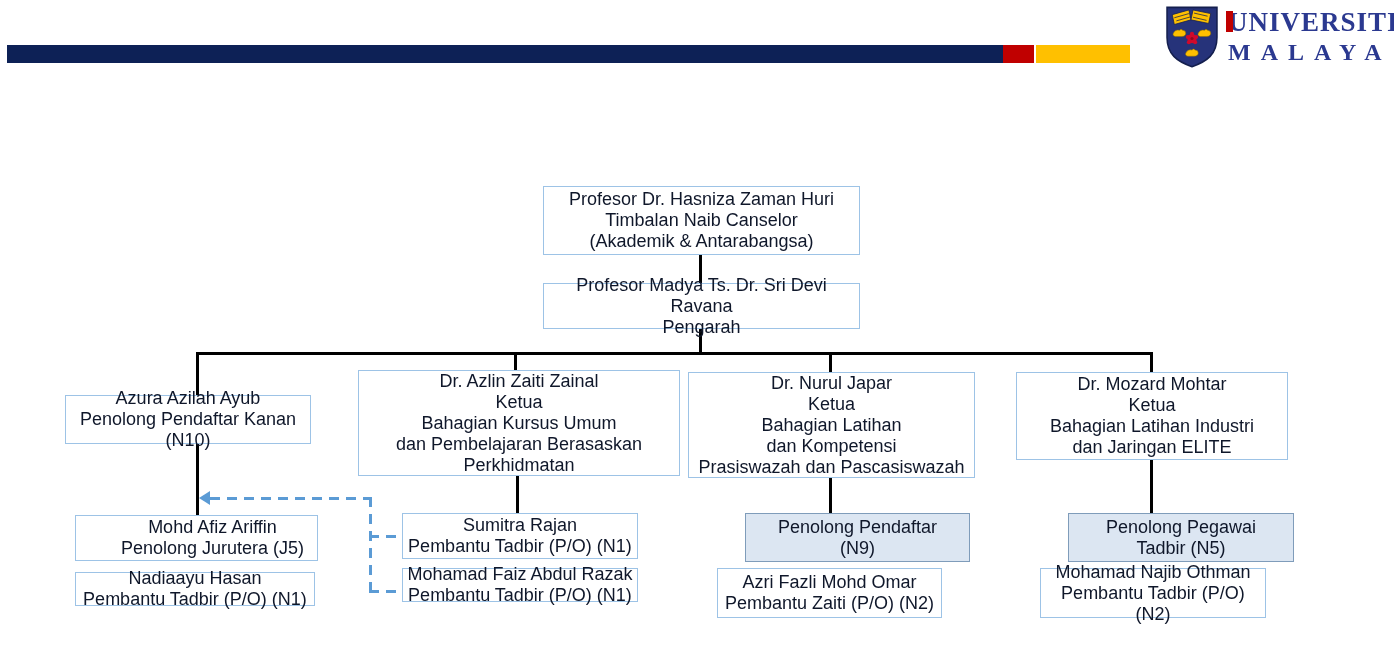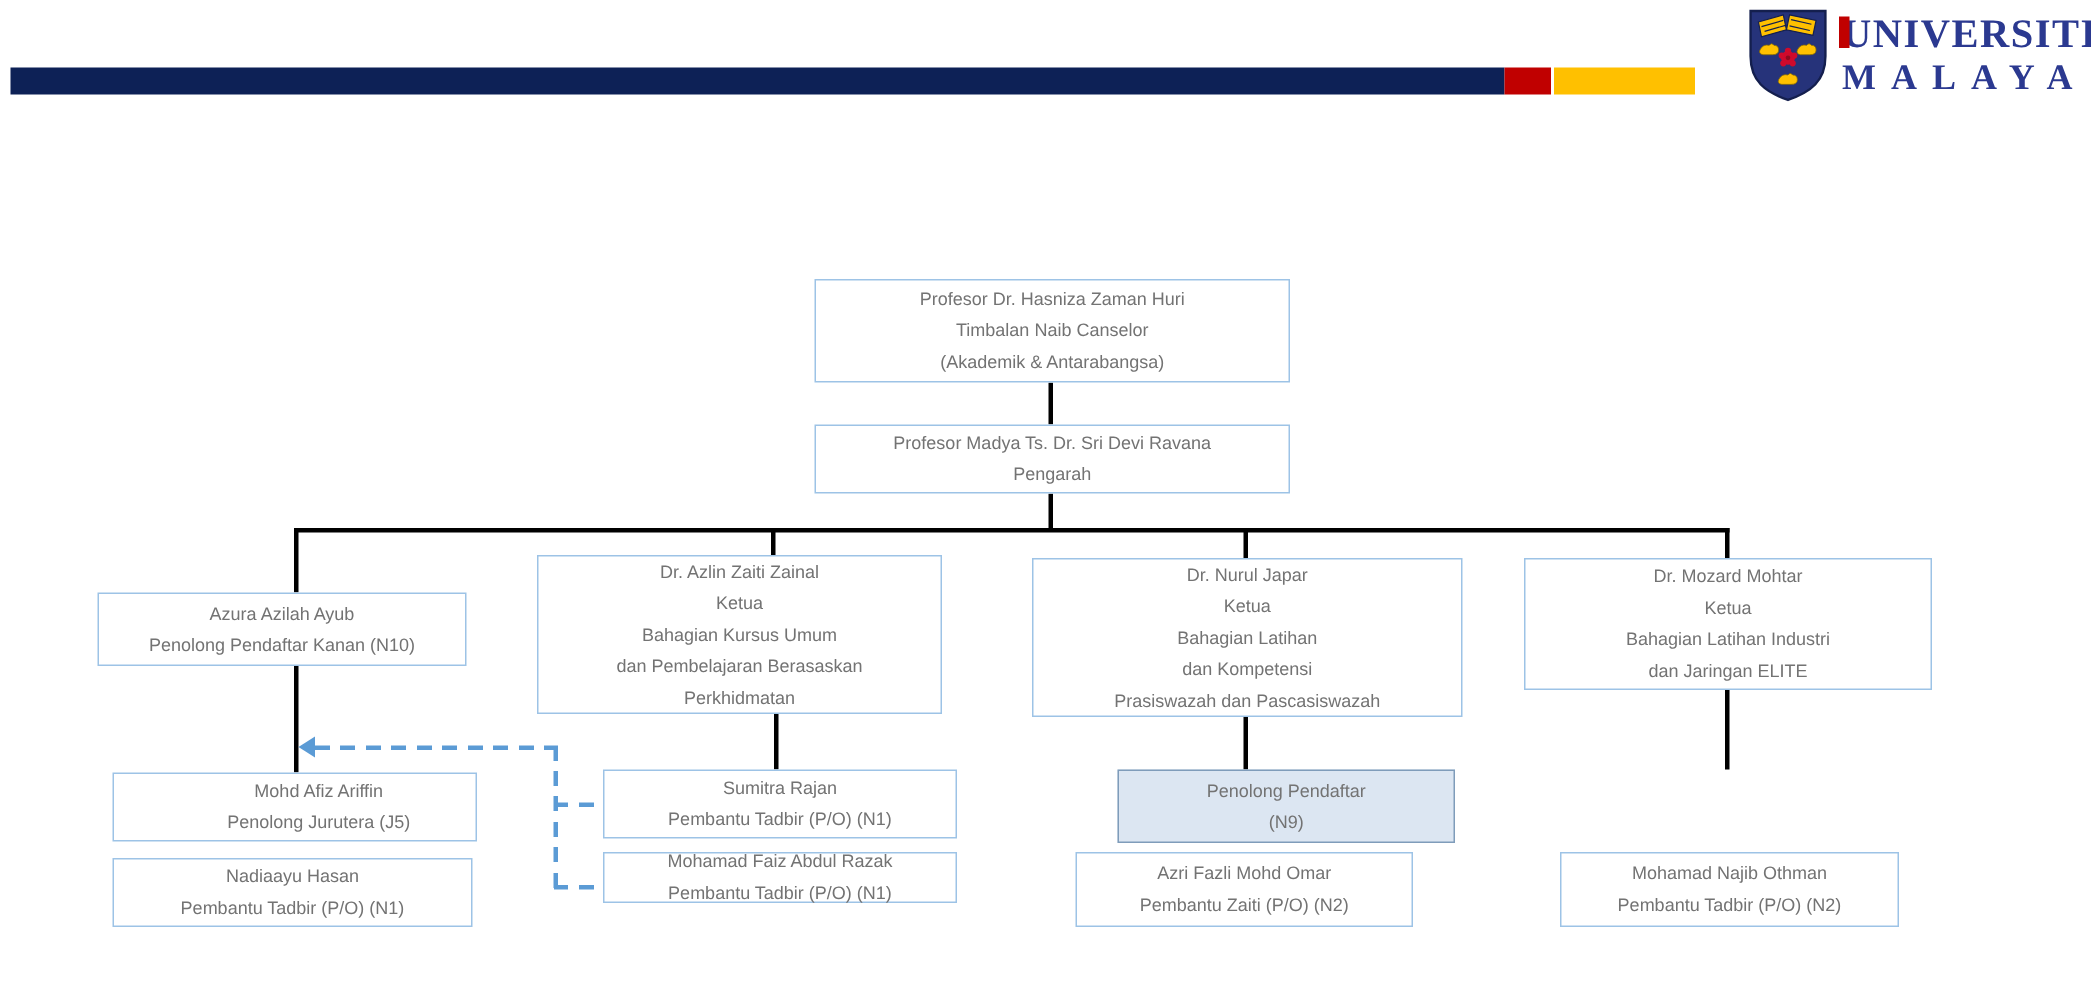--- a/index.html
+++ b/index.html
@@ -25,21 +25,21 @@
   .crest{position:absolute; left:0; top:1px;}
   .logo-text{position:absolute; left:62px; top:4px; color:var(--logo-blue);
     font-family:"Liberation Serif","DejaVu Serif",serif; font-weight:bold; line-height:1;}
   .logo-line1{font-size:27px; letter-spacing:1px;}
   .logo-line2{font-size:24px; letter-spacing:10px; margin-top:4px;}
   .logo-red-accent{position:absolute; left:60px; top:6px; width:7px; height:21px; background:var(--red);}
   .box{
     position:absolute; box-sizing:border-box; background:var(--box-fill);
     border:1.7px solid var(--box-border);
     display:flex; align-items:center; justify-content:center; text-align:center;
-    white-space:pre-line; font-size:12px; line-height:21px; color:#737373; padding:2px 4px;
+    white-space:pre-line; font-size:18px; line-height:21px; color:#0f172a; padding:2px 4px;
   }
   .box.highlight{background:var(--box-fill-hl); border-color:var(--box-border-hl);margin-left:28px;}
   .vline,.hline{position:absolute; background:var(--line);}
   .vline{width:3px;}
   .hline{height:3px;}
   .dash-h{position:absolute; height:3px;
     background:repeating-linear-gradient(90deg,var(--dash) 0 10px,transparent 10px 17px);}
   .dash-v{position:absolute; width:3px;
     background:repeating-linear-gradient(180deg,var(--dash) 0 10px,transparent 10px 17px);}
   .arrow-left{position:absolute; width:0; height:0;
@@ -105,46 +105,48 @@
   <div class="dash-h" style="left:369px; top:590px; width:33px;"></div>
 
   <div class="box" style="left:543px; top:186px; width:317px; height:69px;">Profesor Dr. Hasniza Zaman Huri
 Timbalan Naib Canselor
 (Akademik &amp; Antarabangsa)</div>
   <div class="box" style="left:543px; top:283px; width:317px; height:46px;">Profesor Madya Ts. Dr. Sri Devi Ravana
 Pengarah</div>
 
   <div class="box" style="left:65px; top:395px; width:246px; height:49px;">Azura Azilah Ayub
 Penolong Pendaftar Kanan (N10)</div>
-  <div class="box" style="left:358px; top:370px; width:270px; height:106px;">Dr. Azlin Zaiti Zainal
+  <div class="box" style="left:358px; top:370px; width:322px; height:106px;">Dr. Azlin Zaiti Zainal
 Ketua
 Bahagian Kursus Umum
 dan Pembelajaran Berasaskan
 Perkhidmatan</div>
   <div class="box" style="left:688px; top:372px; width:287px; height:106px;">Dr. Nurul Japar
 Ketua
 Bahagian Latihan
 dan Kompetensi
 Prasiswazah dan Pascasiswazah</div>
   <div class="box" style="left:1016px; top:372px; width:272px; height:88px;">Dr. Mozard Mohtar
 Ketua
 Bahagian Latihan Industri
 dan Jaringan ELITE</div>
 
   <div class="box" style="left:75px; top:515px; width:243px; height:46px;padding-left:36px;">Mohd Afiz Ariffin
 Penolong Jurutera (J5)</div>
-  <div class="box" style="left:75px; top:572px; width:240px; height:46px;">Nadiaayu Hasan
+  <div class="box" style="left:75px; top:572px; width:240px; height:34px;">Nadiaayu Hasan
 Pembantu Tadbir (P/O) (N1)</div>
 
   <div class="box" style="left:402px; top:513px; width:236px; height:46px;">Sumitra Rajan
 Pembantu Tadbir (P/O) (N1)</div>
   <div class="box" style="left:402px; top:568px; width:236px; height:34px;">Mohamad Faiz Abdul Razak
 Pembantu Tadbir (P/O) (N1)</div>
 
   <div class="box highlight" style="left:717px; top:513px; width:225px; height:49px;">Penolong Pendaftar
 (N9)</div>
   <div class="box" style="left:717px; top:568px; width:225px; height:50px;">Azri Fazli Mohd Omar
 Pembantu Zaiti (P/O) (N2)</div>
 
+  <div class="box highlight" style="left:1040px; top:513px; width:226px; height:49px;">Penolong Pegawai
+Tadbir (N5)</div>
   <div class="box" style="left:1040px; top:568px; width:226px; height:50px;">Mohamad Najib Othman
 Pembantu Tadbir (P/O) (N2)</div>
 
 </div>
 
 </body></html>

